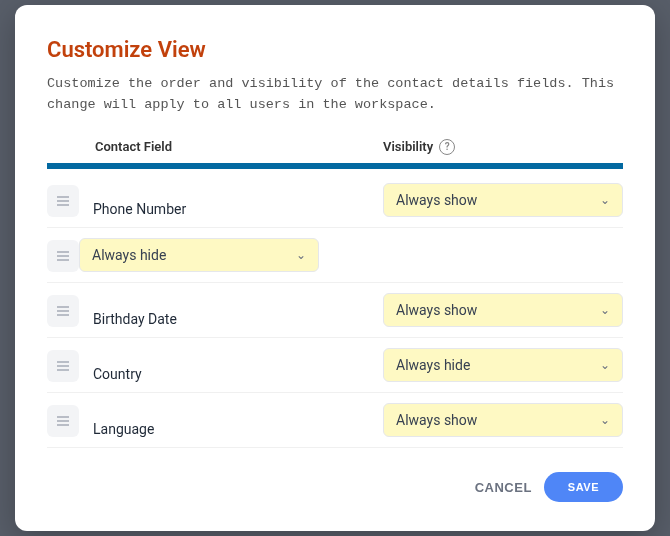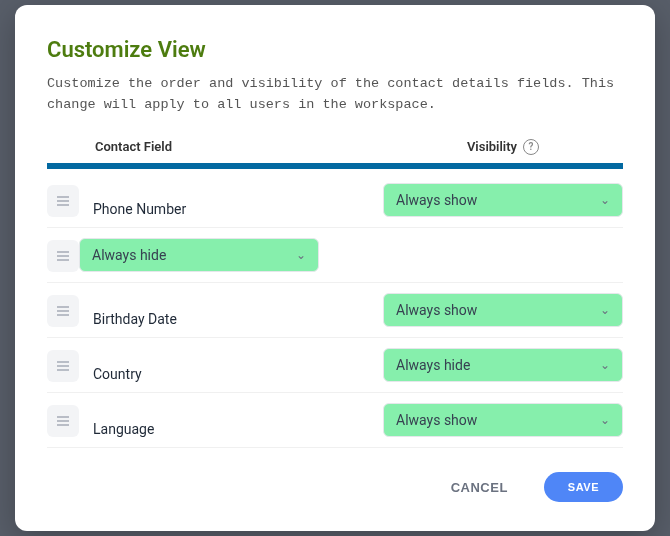--- a/index.html
+++ b/index.html
@@ -29,21 +29,21 @@
       border-radius: 12px;
       width: 640px;
       padding: 32px 32px 28px 32px;
       z-index: 10;
       box-shadow: 0 8px 32px rgba(0,0,0,0.25);
     }
 
     .modal-title {
       font-size: 22px;
       font-weight: 600;
-      color: #4d7c0f;
+      color: #c2410c;
       margin-bottom: 12px;
     }
 
     .modal-desc {
       font-size: 13.5px;
       color: #555;
       line-height: 1.5;
       margin-bottom: 24px;
       font-family: Liberation Mono, monospace;
     }
@@ -64,21 +64,20 @@
     }
 
     .col-visibility {
       width: 240px;
       font-size: 13px;
       font-weight: 600;
       color: #333;
       display: flex;
       align-items: center;
       gap: 6px;
-      justify-content: center;
     }
 
     .help-icon {
       width: 16px;
       height: 16px;
       border-radius: 50%;
       border: 1.5px solid #888;
       display: inline-flex;
       align-items: center;
       justify-content: center;
@@ -122,38 +121,38 @@
 
     .visibility-select {
       width: 240px;
       display: flex;
       align-items: center;
       justify-content: space-between;
       padding: 8px 12px;
       border: 1px solid #e5e7eb;
       border-radius: 6px;
       cursor: pointer;
-      background: #86efac;
+      background: #fef9c3;
     }
 
     .visibility-label {
       font-size: 14px;
       color: #374151;
     }
 
     .chevron-icon {
       color: #6b7280;
       font-size: 12px;
     }
 
     .modal-footer {
       display: flex;
       justify-content: flex-end;
       align-items: center;
-      gap: 24px;
+      gap: 0;
       margin-top: 24px;
     }
 
     .btn-cancel {
       background: none;
       border: none;
       font-size: 13px;
       font-weight: 600;
       color: #6b7280;
       cursor: pointer;

